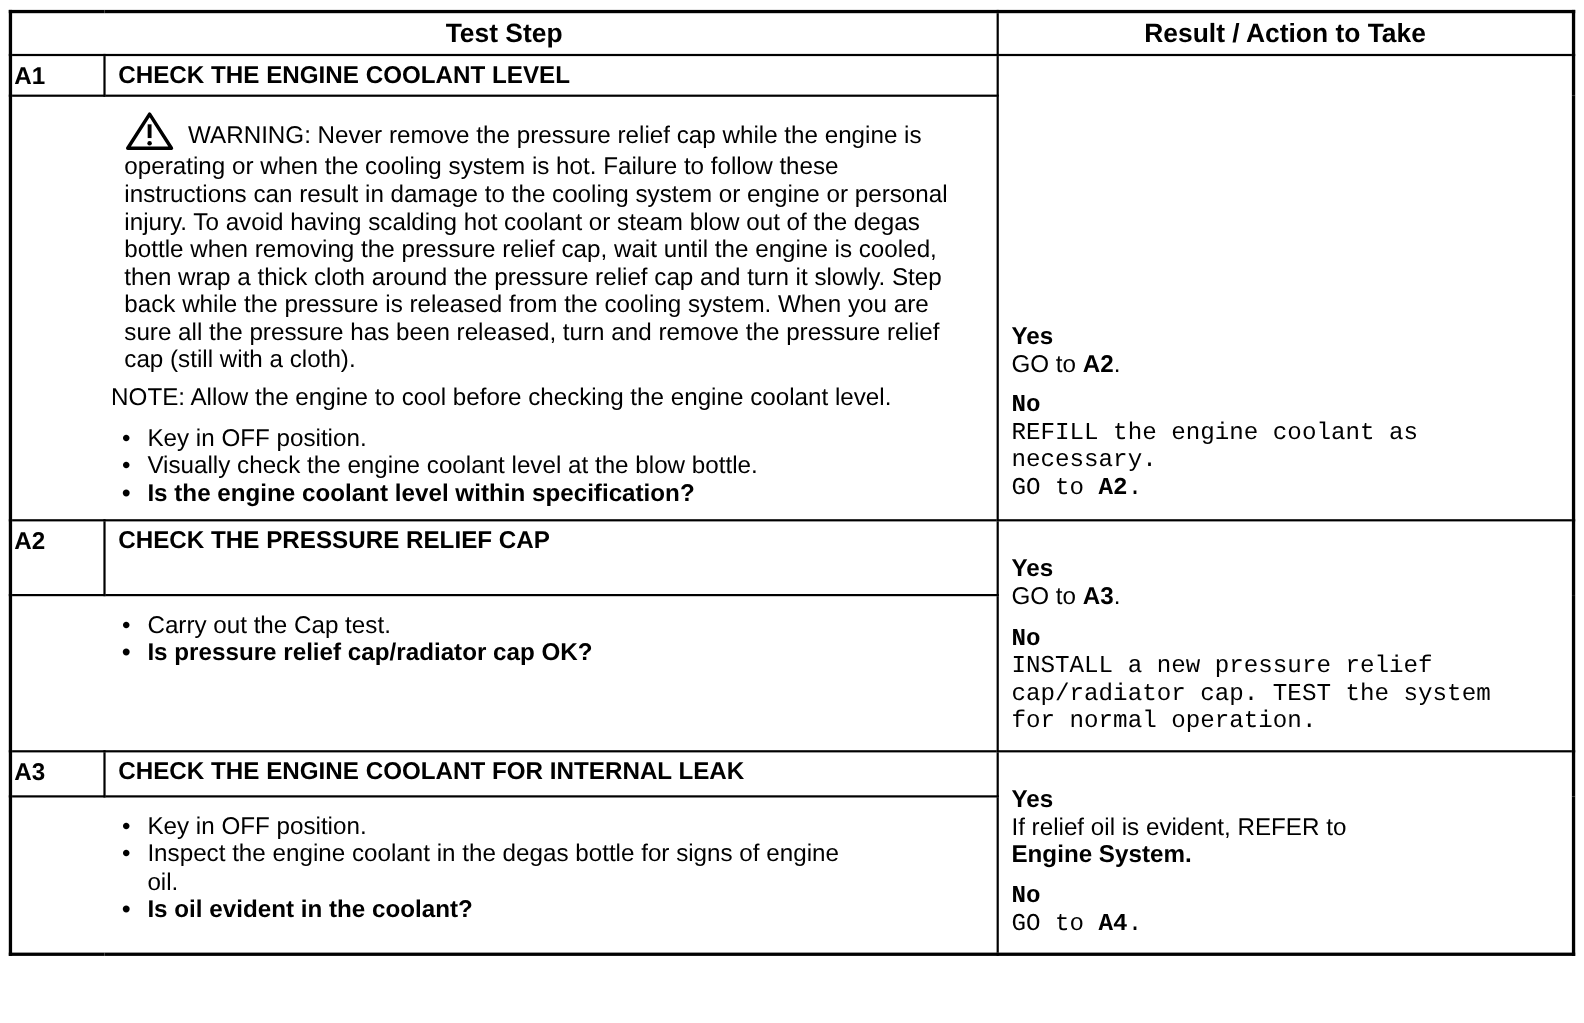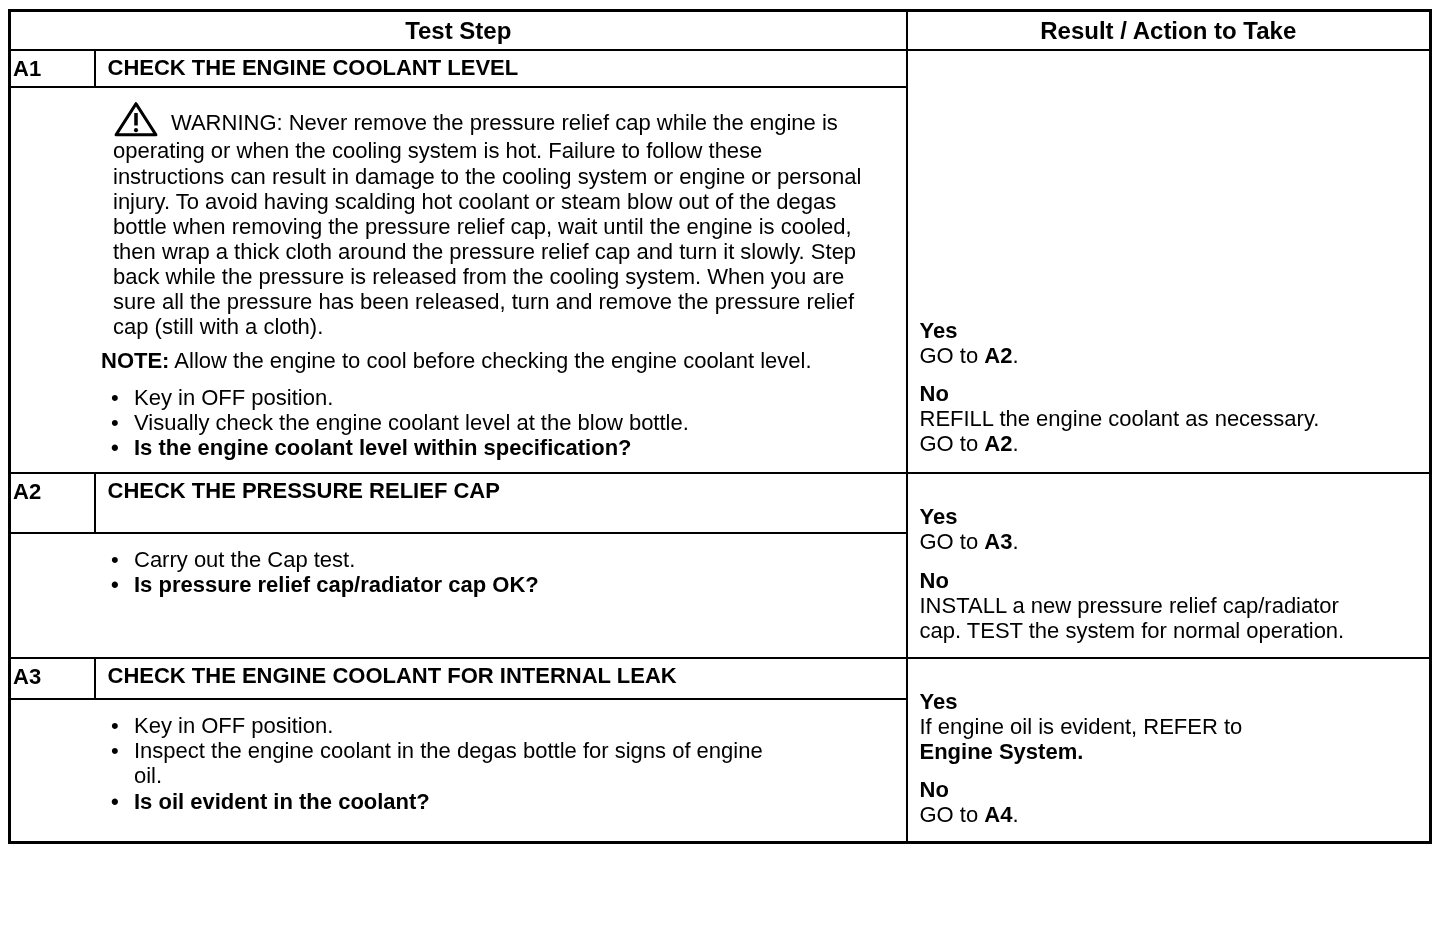--- a/index.html
+++ b/index.html
@@ -47,34 +47,34 @@
   }
   td.result-cell {
     padding: 30px 70px 14px 12px;
     margin-top: 20px;
   }
   td.result-cell.valign-bottom {
     vertical-align: bottom;
     padding-top: 12px;
     padding-bottom: 16px;
   }
-  .result-block + .result-block { margin-top: 13px; }
+  .result-block + .result-block { margin-top: 13px; font-family: Liberation Mono, monospace; }
   .answer-label { font-weight: bold; }
   .warning-para {
     margin: 0 0 9px 12px;
     font-weight: normal;
   }
   .warn-icon svg {
     width: 46px;
     height: 37px;
     vertical-align: -8px;
     margin-right: 12px;
   }
   .note-para { margin: 0 0 12px 0; }
-  .note-label { font-weight: bold; }
+  .note-label { font-weight: normal; }
   .bullet-list {
     margin: 0;
     padding: 0;
     list-style: none;
     max-width: 680px;
   }
   .bullet-list li { display: flex; }
   .bullet-list li .dot {
     flex: 0 0 33px;
     box-sizing: border-box;
@@ -168,21 +168,21 @@
         </ul>
       </td>
     </tr>
 
     <tr>
       <td class="id-cell">A3</td>
       <td class="title-cell">CHECK THE ENGINE COOLANT FOR INTERNAL LEAK</td>
       <td class="result-cell" rowspan="2">
         <div class="result-block">
           <div class="answer-label">Yes</div>
-          <div class="r-line">If engine oil is evident, REFER to</div>
+          <div class="r-line">If relief oil is evident, REFER to</div>
           <div class="r-line"><strong>Engine System.</strong></div>
         </div>
         <div class="result-block">
           <div class="answer-label">No</div>
           <div class="r-line"><span>GO to </span><strong>A4</strong><span>.</span></div>
         </div>
       </td>
     </tr>
     <tr>
       <td class="body-cell" colspan="2">

